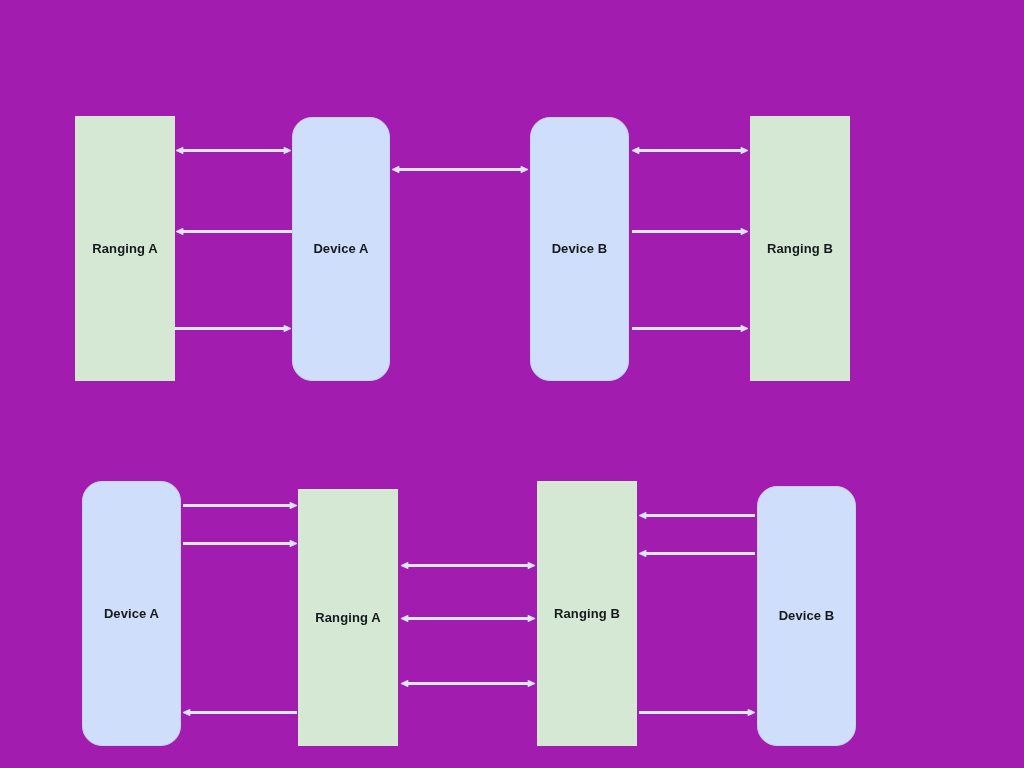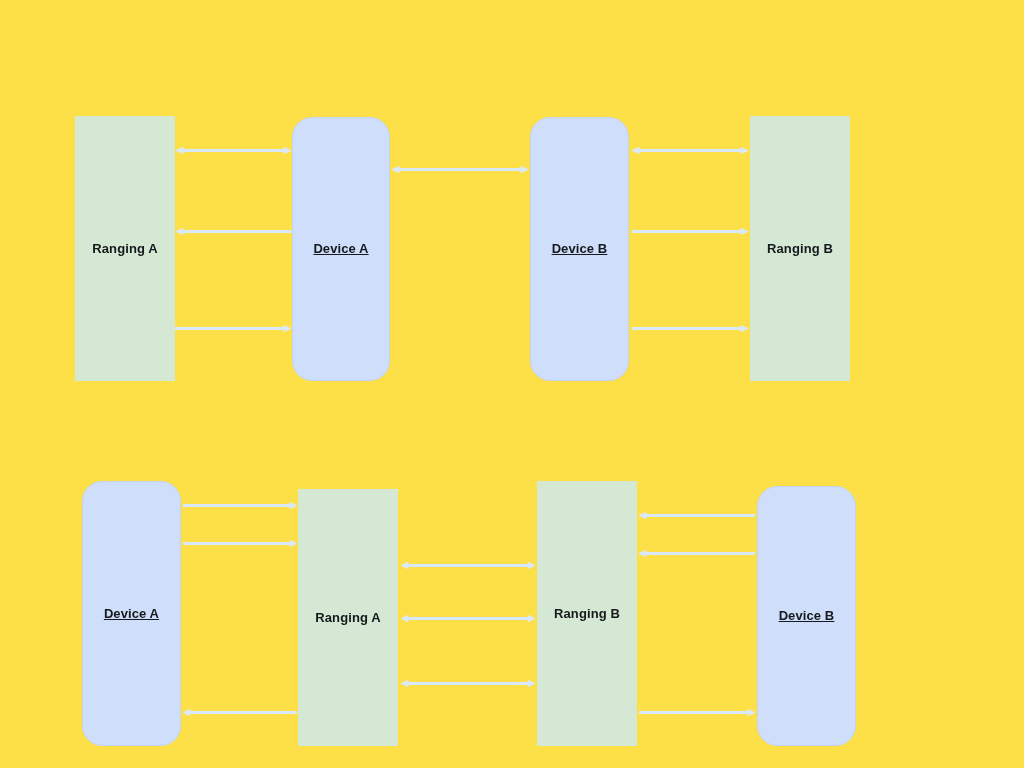--- a/index.html
+++ b/index.html
@@ -5,21 +5,21 @@
 <style>
   html, body {
     margin: 0;
     padding: 0;
     background: #000000;
   }
   #canvas {
     position: relative;
     width: 1024px;
     height: 768px;
-    background: #fde047;
+    background: #a21caf;
     overflow: hidden;
     font-family: "Liberation Sans", "DejaVu Sans", sans-serif;
   }
   .node {
     position: absolute;
     box-sizing: border-box;
     display: flex;
     align-items: center;
     justify-content: center;
     text-align: center;
@@ -31,21 +31,20 @@
   }
   .node.green {
     background: #d5e8d4;
     border: 1px solid #d5e8d4;
     border-radius: 0;
   }
   .node.blue {
     background: #cfdffb;
     border: 1px solid #c2d4f0;
     border-radius: 20px;
-    text-decoration: underline;
   }
   .node-label {
     pointer-events: none;
     user-select: none;
   }
   .edge {
     position: absolute;
     height: 9px;
     pointer-events: none;
   }

